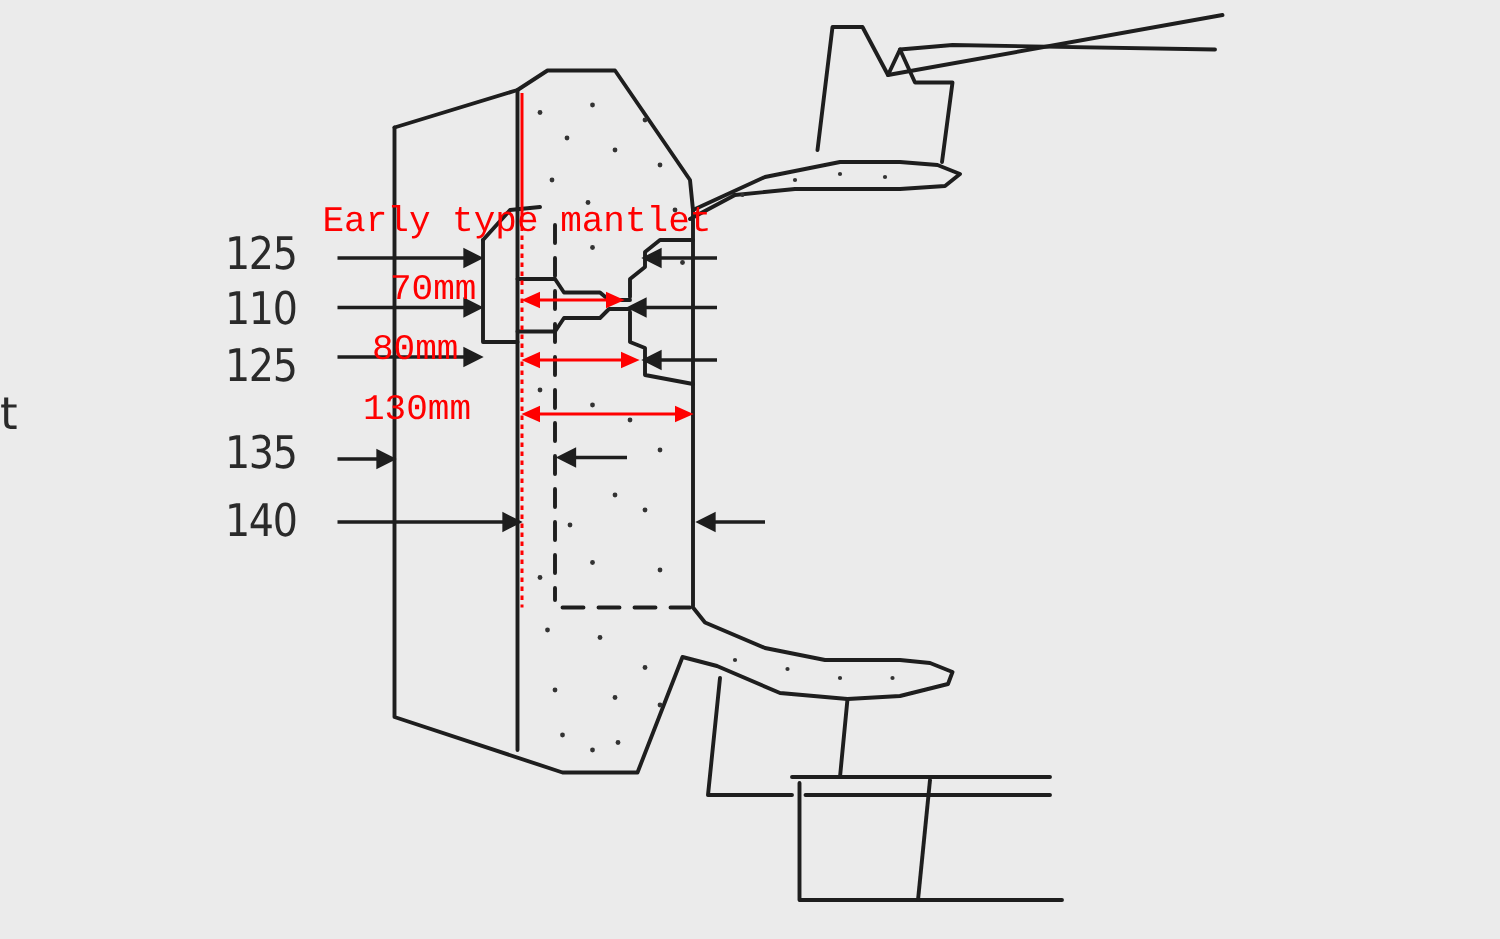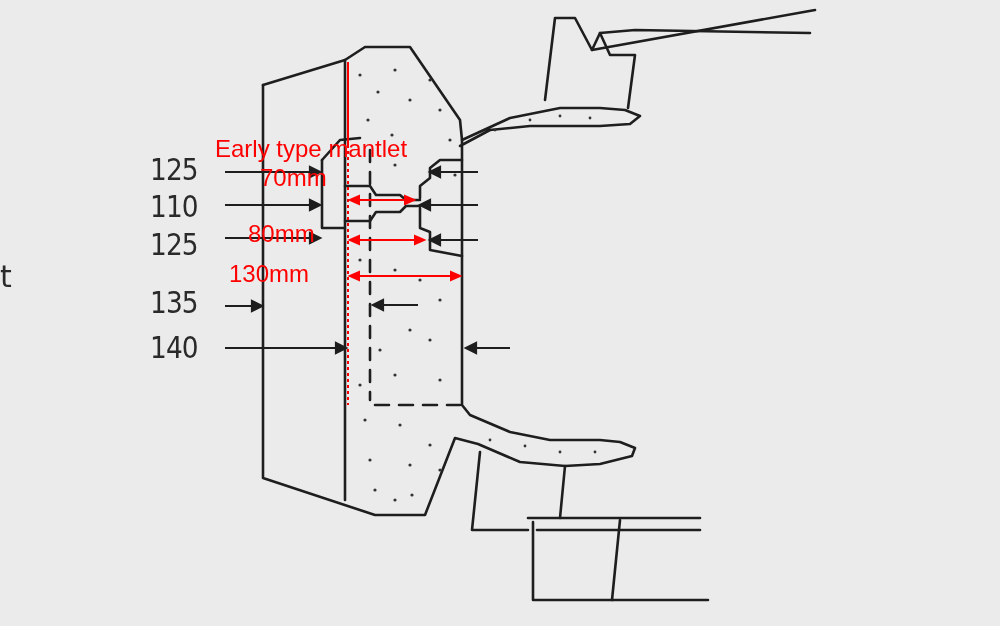--- a/index.html
+++ b/index.html
@@ -9,21 +9,21 @@
     font-family: "Liberation Sans", sans-serif;
     position: relative;
   }
   #stage { position: absolute; left: 0; top: 0; width: 1000px; height: 626px; }
   .lbl-black {
     position: absolute; font-family: "DejaVu Sans", sans-serif;
     font-size: 30px; color: #2a2a2a; letter-spacing: -1px; line-height: 1;
     transform: scaleX(0.88); transform-origin: left top;
   }
   .lbl-red {
-    position: absolute; font-family: Liberation Sans, sans-serif;
+    position: absolute; font-family: Liberation Mono, monospace;
     font-size: 24px; color: #ff0000; line-height: 1;
   }
   .stray {
     position: absolute; font-family: "DejaVu Sans", sans-serif;
     font-size: 30px; color: #2a2a2a; line-height: 1;
   }
 </style>
 </head>
 <body>
 
@@ -141,16 +141,16 @@
 
   <span class="stray" style="left:0px;top:262px">t</span>
 
   <span class="lbl-black" style="left:150px;top:155px">125</span>
   <span class="lbl-black" style="left:150px;top:192px">110</span>
   <span class="lbl-black" style="left:150px;top:230px">125</span>
   <span class="lbl-black" style="left:150px;top:288px">135</span>
   <span class="lbl-black" style="left:150px;top:333px">140</span>
 
   <span class="lbl-red" style="left:215px;top:137px">Early type mantlet</span>
-  <span class="lbl-red" style="left:260px;top:166px">70mm</span>
+  <span class="lbl-red" style="left:260px;top:182px">70mm</span>
   <span class="lbl-red" style="left:248px;top:222px">80mm</span>
-  <span class="lbl-red" style="left:229px;top:262px">130mm</span>
+  <span class="lbl-red" style="left:242px;top:262px">130mm</span>
 </div>
 
 </body></html>

